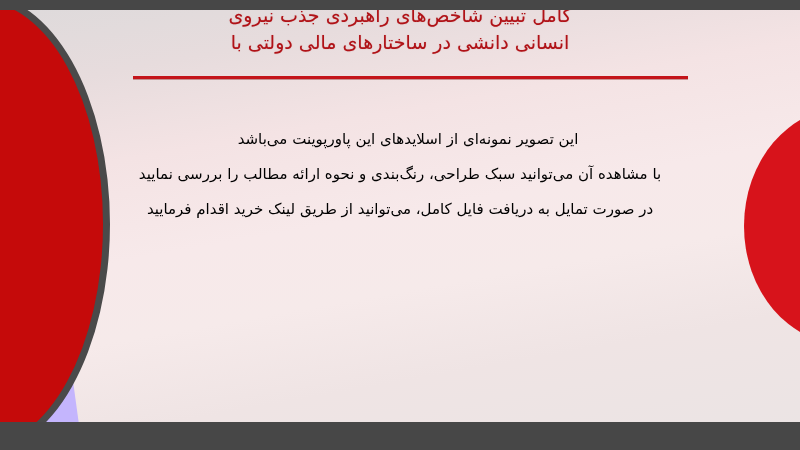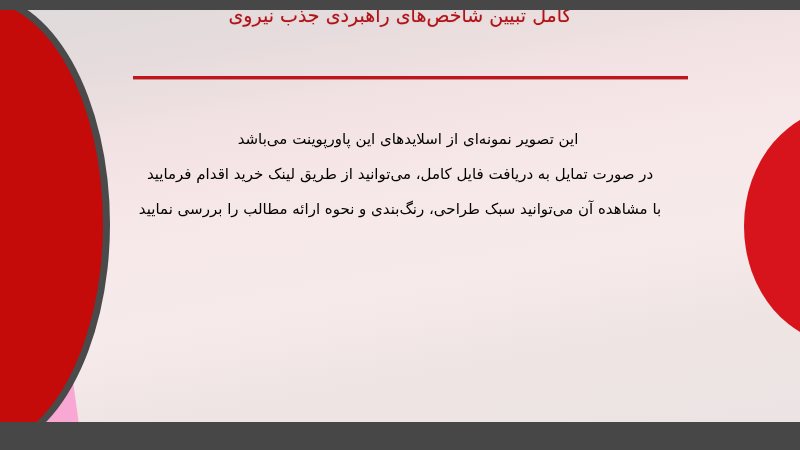--- a/index.html
+++ b/index.html
@@ -3,21 +3,21 @@
 <meta charset="utf-8">
 <style>
   html,body{margin:0;padding:0;}
   body{
     width:800px;height:450px;overflow:hidden;
     font-family:"DejaVu Sans","Liberation Sans",sans-serif;
     background:#474747;
   }
   #slide{
     position:relative;width:800px;height:450px;overflow:hidden;
-    background:#f9a8d4;
+    background:#c4b5fd;
   }
 
   
   .frame-top{
     position:absolute;left:0;top:0;width:800px;height:10px;
     background:#474747;z-index:6;
   }
   .frame-bottom{
     position:absolute;left:0;bottom:0;width:800px;height:28px;
     background:#474747;z-index:6;
@@ -132,24 +132,25 @@
   <div class="ellipse-left"></div>
   <div class="ellipse-right"></div>
 
   <div class="frame-top"></div>
   <div class="frame-bottom"></div>
 
   <div class="content">
 
     <div class="title">
       <span class="tline">کامل تبیین شاخص‌های راهبردی جذب نیروی</span>
+      <span class="tline">انسانی دانشی در ساختارهای مالی دولتی با</span>
     </div>
 
     <div class="rule"></div>
 
     <div class="body">
       <span class="bline l1">این تصویر نمونه‌ای از اسلایدهای این پاورپوینت می‌باشد</span>
+      <span class="bline l2">با مشاهده آن می‌توانید سبک طراحی، رنگ‌بندی و نحوه ارائه مطالب را بررسی نمایید</span>
       <span class="bline l3">در صورت تمایل به دریافت فایل کامل، می‌توانید از طریق لینک خرید اقدام فرمایید</span>
-      <span class="bline l2">با مشاهده آن می‌توانید سبک طراحی، رنگ‌بندی و نحوه ارائه مطالب را بررسی نمایید</span>
     </div>
 
   </div>
 </div>
 
 </body></html>

